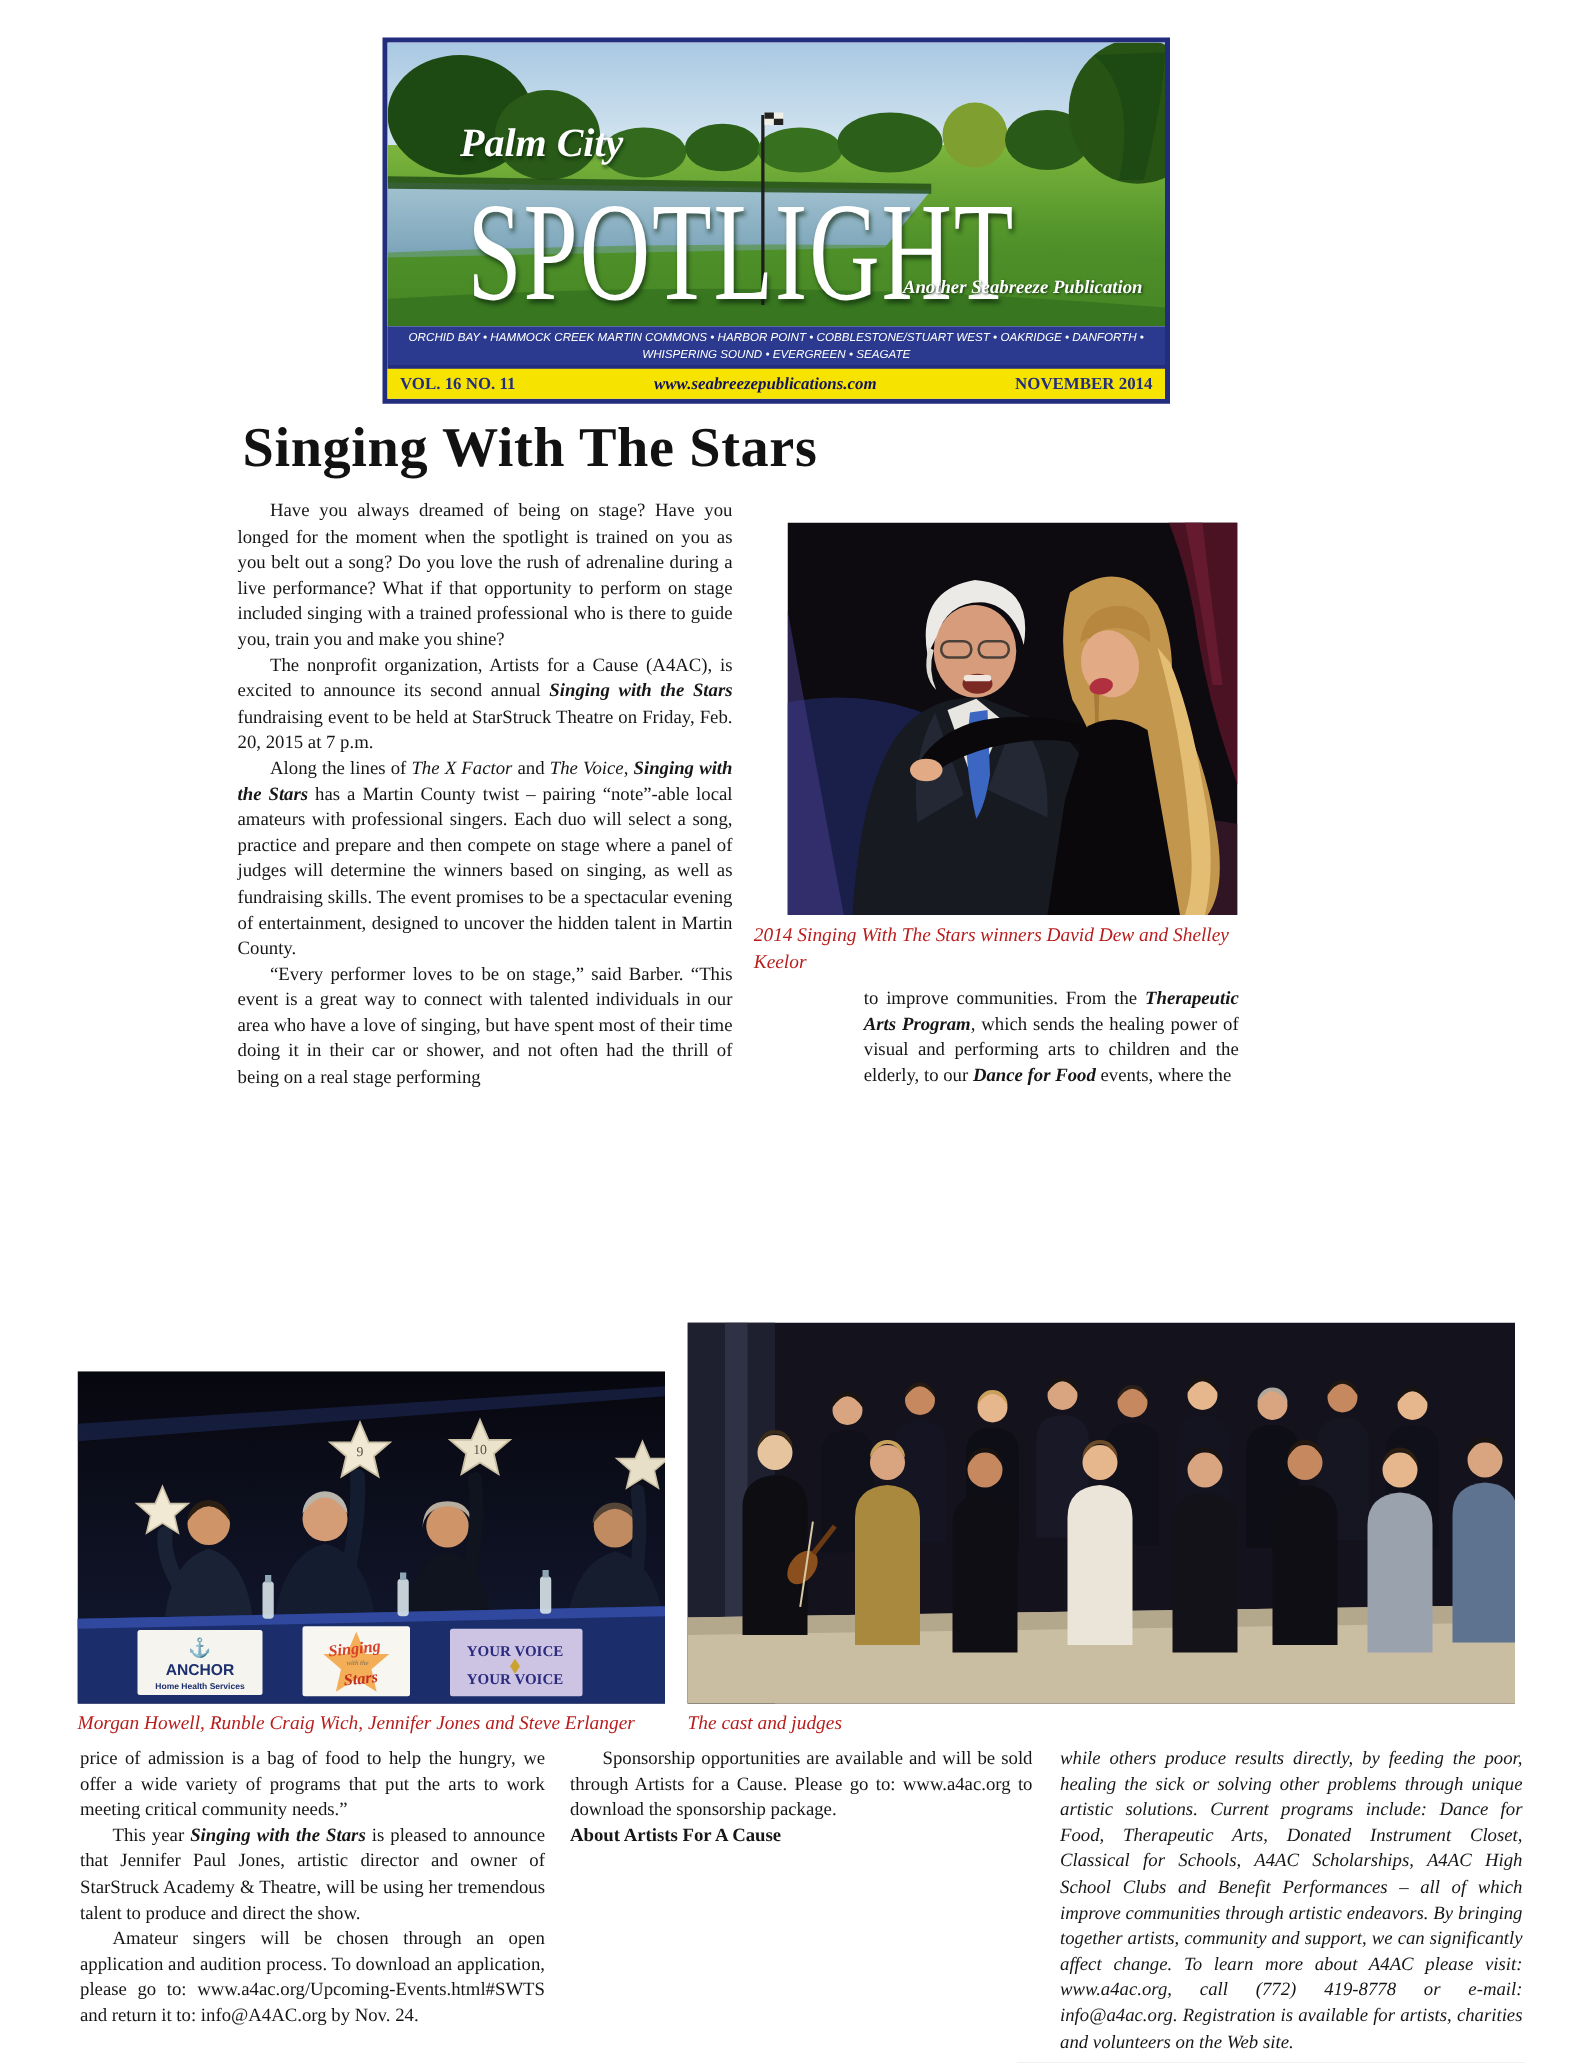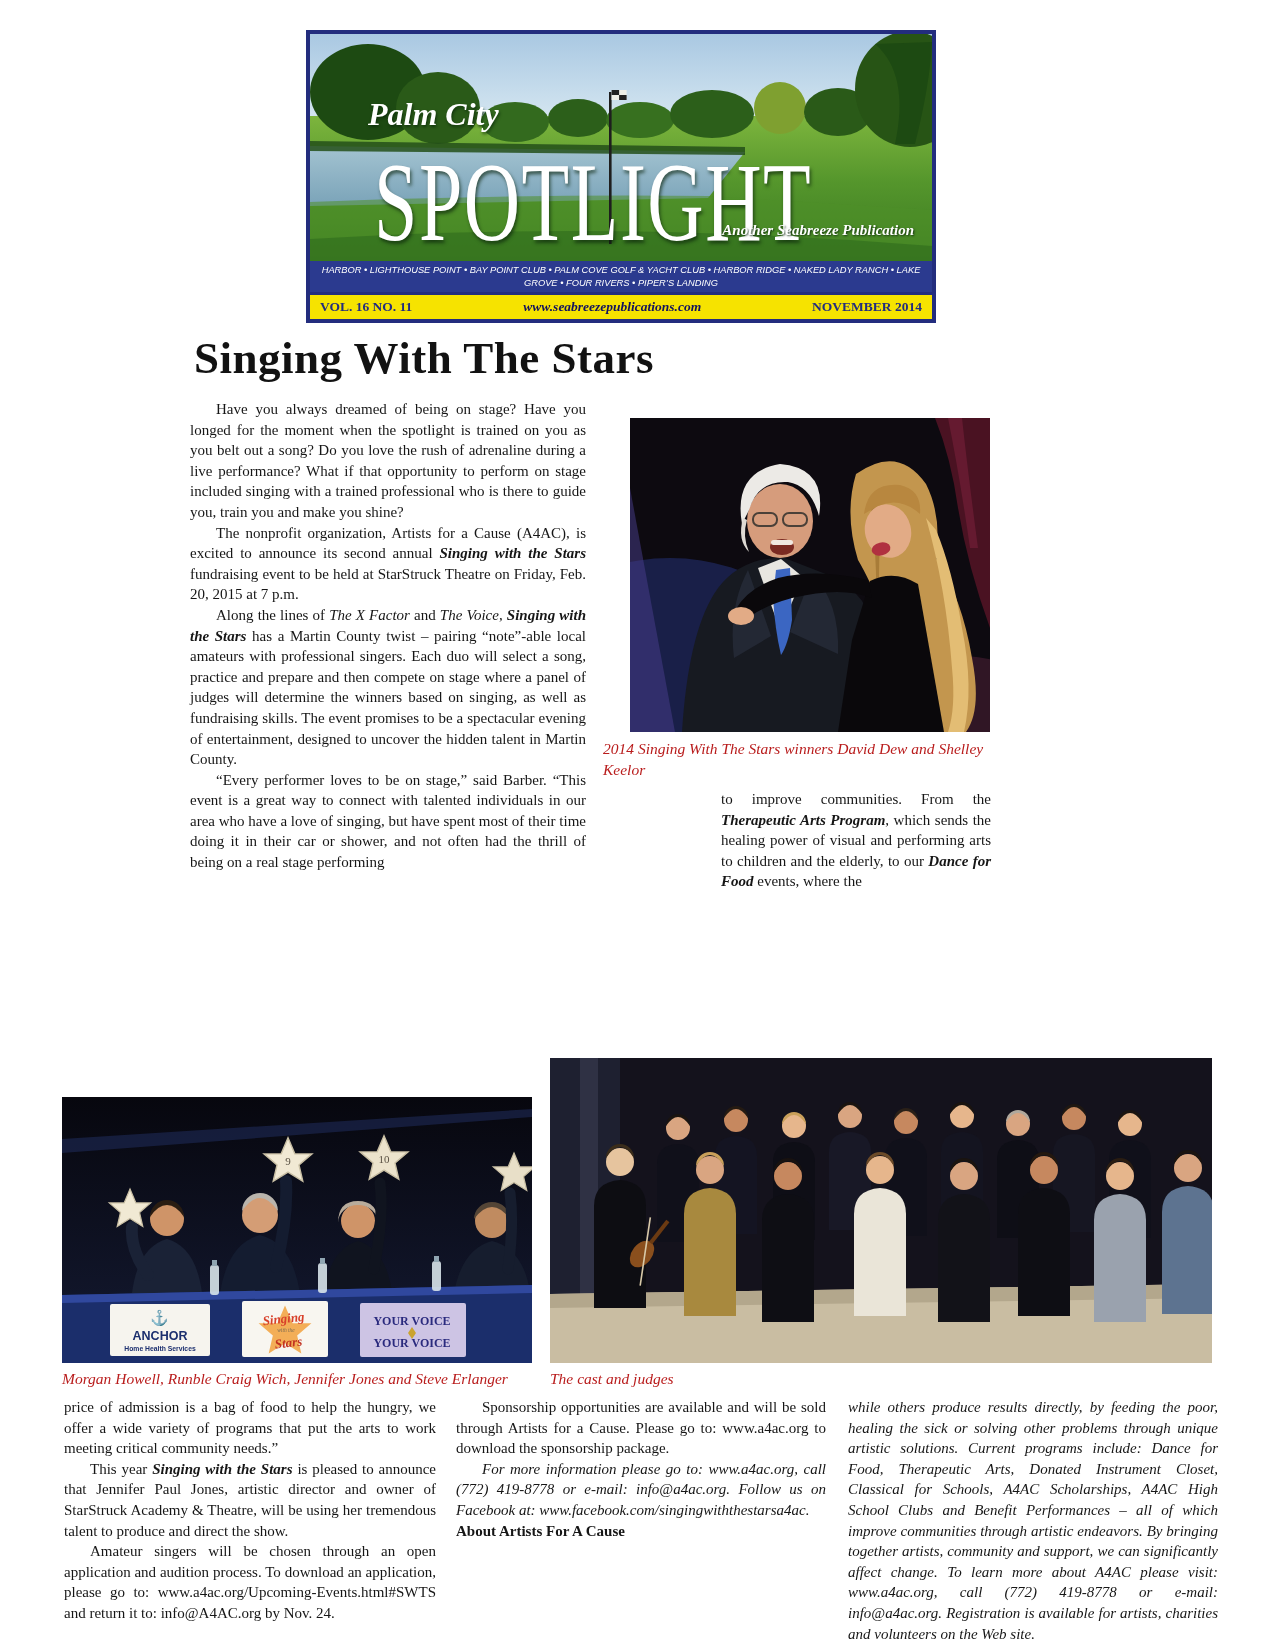--- a/index.html
+++ b/index.html
@@ -31,21 +31,21 @@
             color:#121212;letter-spacing:0.5px;}
   .body-text{font-size:15px;line-height:20.6px;text-align:justify;}
   .body-text p{margin:0;}
   .indent{text-indent:26px;}
   .col-left{position:absolute;left:190px;top:399px;width:396px;}
   .photo-winners{position:absolute;left:630px;top:418px;width:360px;height:314px;}
   .photo-winners svg,.photo-judges svg,.photo-cast svg{display:block;width:100%;height:100%;}
   .caption{position:absolute;font-style:italic;font-size:15.5px;line-height:21px;color:#b91c1c;}
   .cap-winners{left:603px;top:738px;width:390px;}
   .col-right{position:absolute;left:603px;top:789px;width:388px;}
-  .right-wrap{margin-left:118px;}
+  .right-wrap{margin-left:88px;}
 
   
   .photo-judges{position:absolute;left:62px;top:1097px;width:470px;height:266px;}
   .photo-cast{position:absolute;left:550px;top:1058px;width:662px;height:305px;}
   .cap-judges{left:62px;top:1368px;width:480px;}
   .cap-cast{left:550px;top:1368px;width:400px;}
 
   
   .bcol{position:absolute;top:1397px;width:372px;}
   .bcol1{left:64px;}
@@ -101,20 +101,21 @@
           <rect x="301.6" y="56" width="15" height="10" fill="#f0f0e8"></rect>
           <rect x="301.6" y="56" width="7.5" height="5" fill="#222"></rect>
           <rect x="309.1" y="61" width="7.5" height="5" fill="#222"></rect>
         </g>
       </svg>
       <div class="palm-city">Palm City</div>
       <div class="spotlight">SPOTLIGHT</div>
       <div class="tagline">Another Seabreeze Publication</div>
     </div>
     <div class="communities">
+      <div>ORCHID BAY • HAMMOCK CREEK  MARTIN COMMONS • HARBOR POINT • COBBLESTONE/STUART WEST • OAKRIDGE • DANFORTH • WHISPERING SOUND • EVERGREEN • SEAGATE</div>
       <div>HARBOR • LIGHTHOUSE POINT • BAY POINT CLUB • PALM COVE GOLF &amp; YACHT CLUB • HARBOR RIDGE • NAKED LADY RANCH • LAKE GROVE • FOUR RIVERS • PIPER’S LANDING</div>
     </div>
     <div class="issue-bar">
       <span>VOL. 16  NO. 11</span>
       <span class="site">www.seabreezepublications.com</span>
       <span>NOVEMBER  2014</span>
     </div>
   </div>
 
   <h1 class="headline">Singing With The Stars</h1>
@@ -325,21 +326,20 @@
   <div class="caption cap-cast">The cast and judges</div>
 
   <div class="bcol bcol1 body-text">
     <p><span class="seg-n">price of admission is a bag of food to help the hungry, we offer a wide variety of programs that put the arts to work meeting critical community needs.”</span></p>
     <p class="indent"><span class="seg-n">This year </span><span class="seg-bi">Singing with the Stars</span><span class="seg-n"> is pleased to announce that Jennifer Paul Jones, artistic director and owner of StarStruck Academy &amp; Theatre, will be using her tremendous talent to produce and direct the show.</span></p>
     <p class="indent"><span class="seg-n">Amateur singers will be chosen through an open application and audition process. To download an application, please go to: www.a4ac.org/Upcoming-Events.html#SWTS and return it to: info@A4AC.org by Nov. 24.</span></p>
   </div>
 
   <div class="bcol bcol2 body-text">
     <p class="indent"><span class="seg-n">Sponsorship opportunities are available and will be sold through Artists for a Cause. Please go to: www.a4ac.org to download the sponsorship package.</span></p>
-    <p class="indent"><span class="seg-i">For more information please go to: www.a4ac.org, call (772) 419-8778 or e-mail: info@a4ac.org. Follow us on Facebook at: www.facebook.com/singingwiththestarsa4ac.</span></p>
     <p class="subhead"><span class="seg-b">About Artists For A Cause</span></p>
   </div>
 
   <div class="bcol bcol3 body-text">
     <p><span class="seg-i">while others produce results directly, by feeding the poor, healing the sick or solving other problems through unique artistic solutions. Current programs include: Dance for Food, Therapeutic Arts, Donated Instrument Closet, Classical for Schools, A4AC Scholarships, A4AC High School Clubs and Benefit Performances – all of which improve communities through artistic endeavors. By bringing together artists, community and support, we can significantly affect change. To learn more about A4AC please visit: www.a4ac.org, call (772) 419-8778 or e-mail: info@a4ac.org. Registration is available for artists, charities and volunteers on the Web site.</span></p>
   </div>
 
 </div>
 
 </body></html>

